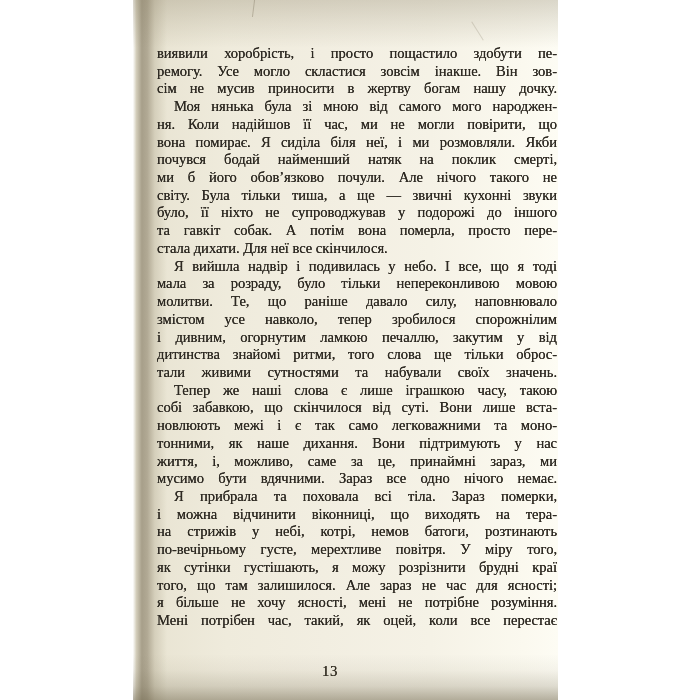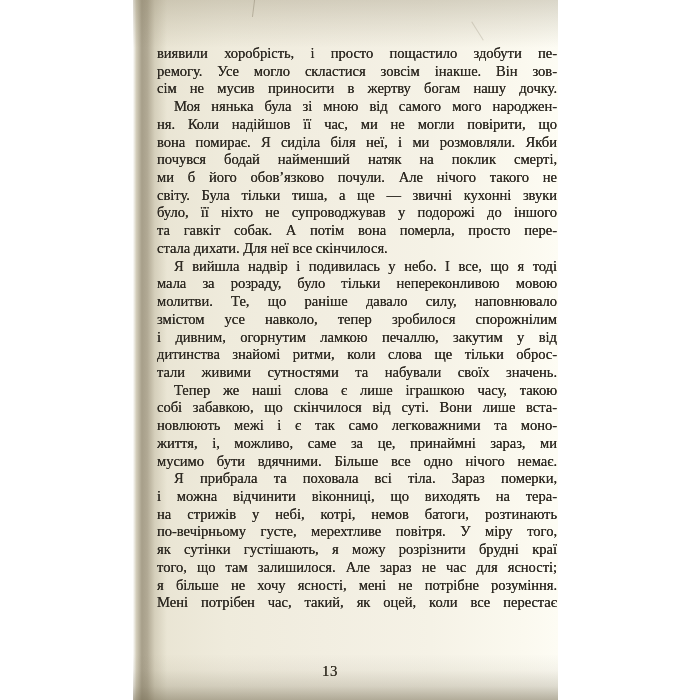--- a/index.html
+++ b/index.html
@@ -147,27 +147,28 @@
         <div class="line">ми б його обов’язково почули. Але нічого такого не</div>
         <div class="line">світу. Була тільки тиша, а ще — звичні кухонні звуки</div>
         <div class="line">було, її ніхто не супроводжував у подорожі до іншого</div>
         <div class="line">та гавкіт собак. А потім вона померла, просто пере-</div>
         <div class="line end">стала дихати. Для неї все скінчилося.</div>
         <div class="line indent">Я вийшла надвір і подивилась у небо. І все, що я тоді</div>
         <div class="line">мала за розраду, було тільки непереконливою мовою</div>
         <div class="line">молитви. Те, що раніше давало силу, наповнювало</div>
         <div class="line">змістом усе навколо, тепер зробилося спорожнілим</div>
         <div class="line">і дивним, огорнутим ламкою печаллю, закутим у від</div>
-        <div class="line">дитинства знайомі ритми, коли слова ще тільки оброс-</div>
+        <div class="line">дитинства знайомі ритми, того слова ще тільки оброс-</div>
         <div class="line">тали живими сутностями та набували своїх значень.</div>
         <div class="line indent">Тепер же наші слова є лише іграшкою часу, такою</div>
         <div class="line">собі забавкою, що скінчилося від суті. Вони лише вста-</div>
         <div class="line">новлюють межі і є так само легковажними та моно-</div>
+        <div class="line">тонними, як наше дихання. Вони підтримують у нас</div>
         <div class="line">життя, і, можливо, саме за це, принаймні зараз, ми</div>
-        <div class="line">мусимо бути вдячними. Більше все одно нічого немає.</div>
+        <div class="line">мусимо бути вдячними. Зараз все одно нічого немає.</div>
         <div class="line indent">Я прибрала та поховала всі тіла. Зараз померки,</div>
         <div class="line">і можна відчинити віконниці, що виходять на тера-</div>
         <div class="line">на стрижів у небі, котрі, немов батоги, розтинають</div>
         <div class="line">по-вечірньому густе, мерехтливе повітря. У міру того,</div>
         <div class="line">як сутінки густішають, я можу розрізнити брудні краї</div>
         <div class="line">того, що там залишилося. Але зараз не час для ясності;</div>
         <div class="line">я більше не хочу ясності, мені не потрібне розуміння.</div>
         <div class="line">Мені потрібен час, такий, як оцей, коли все перестає</div>
       </div>
 

